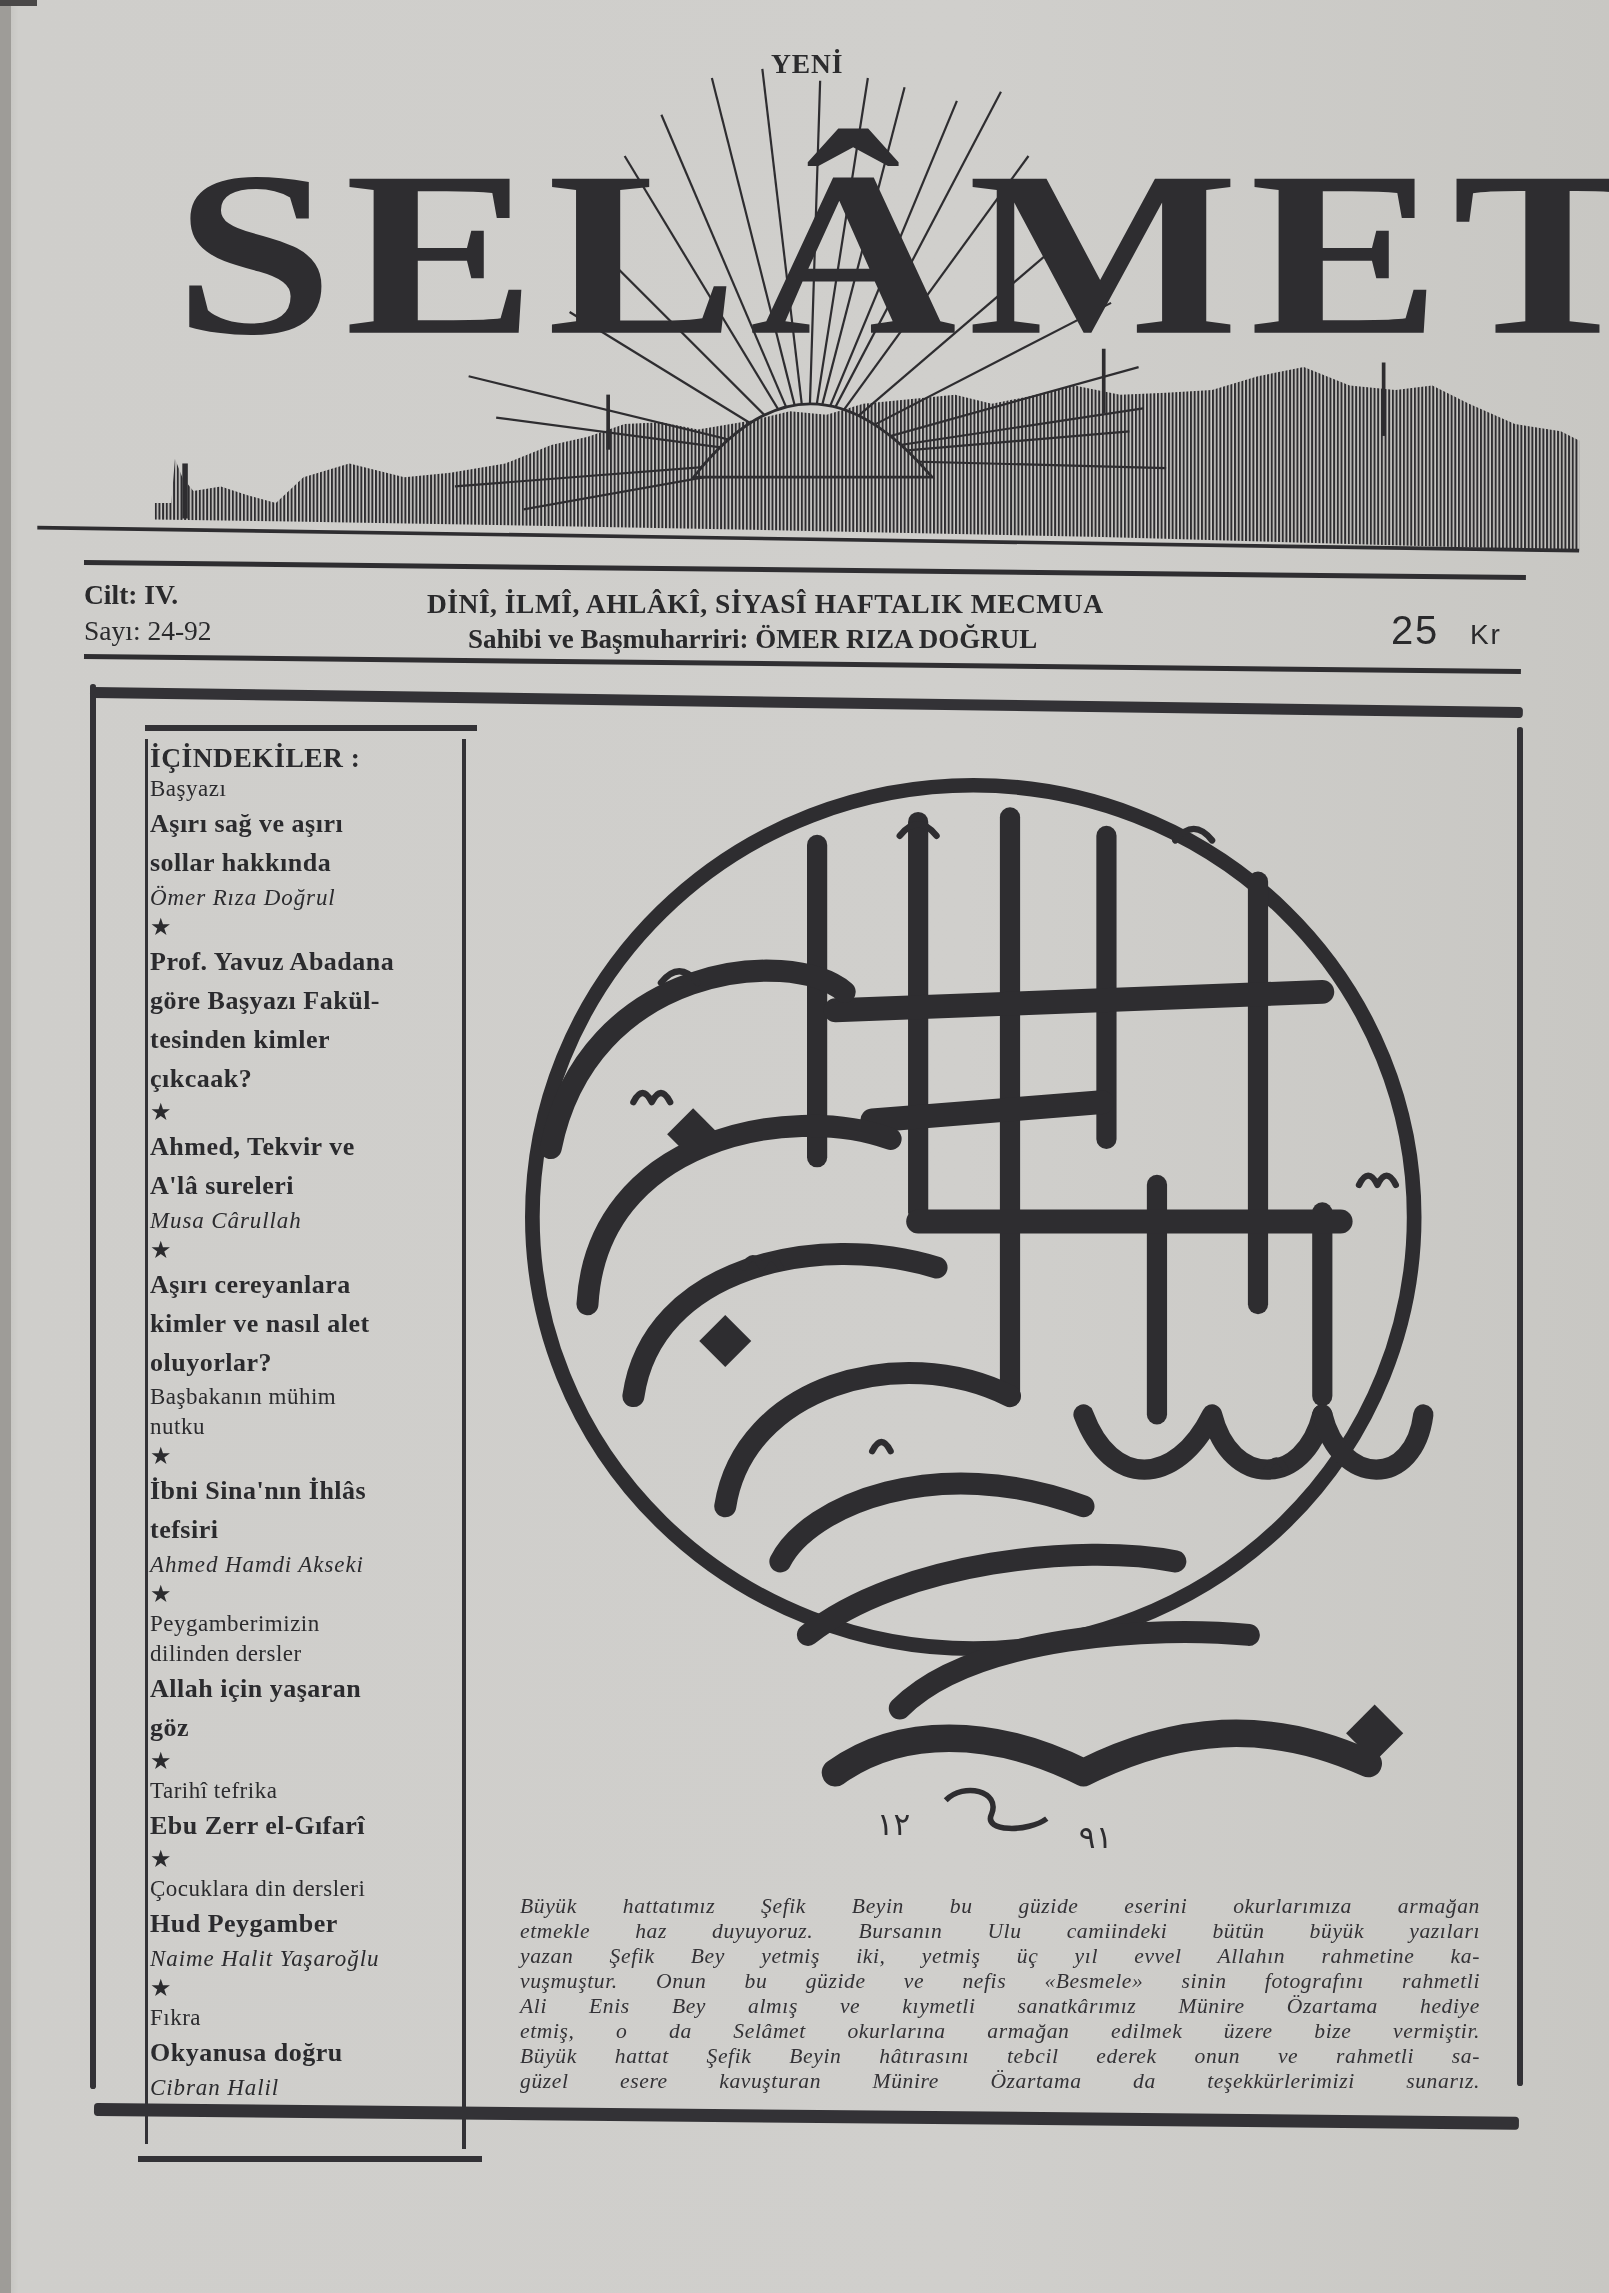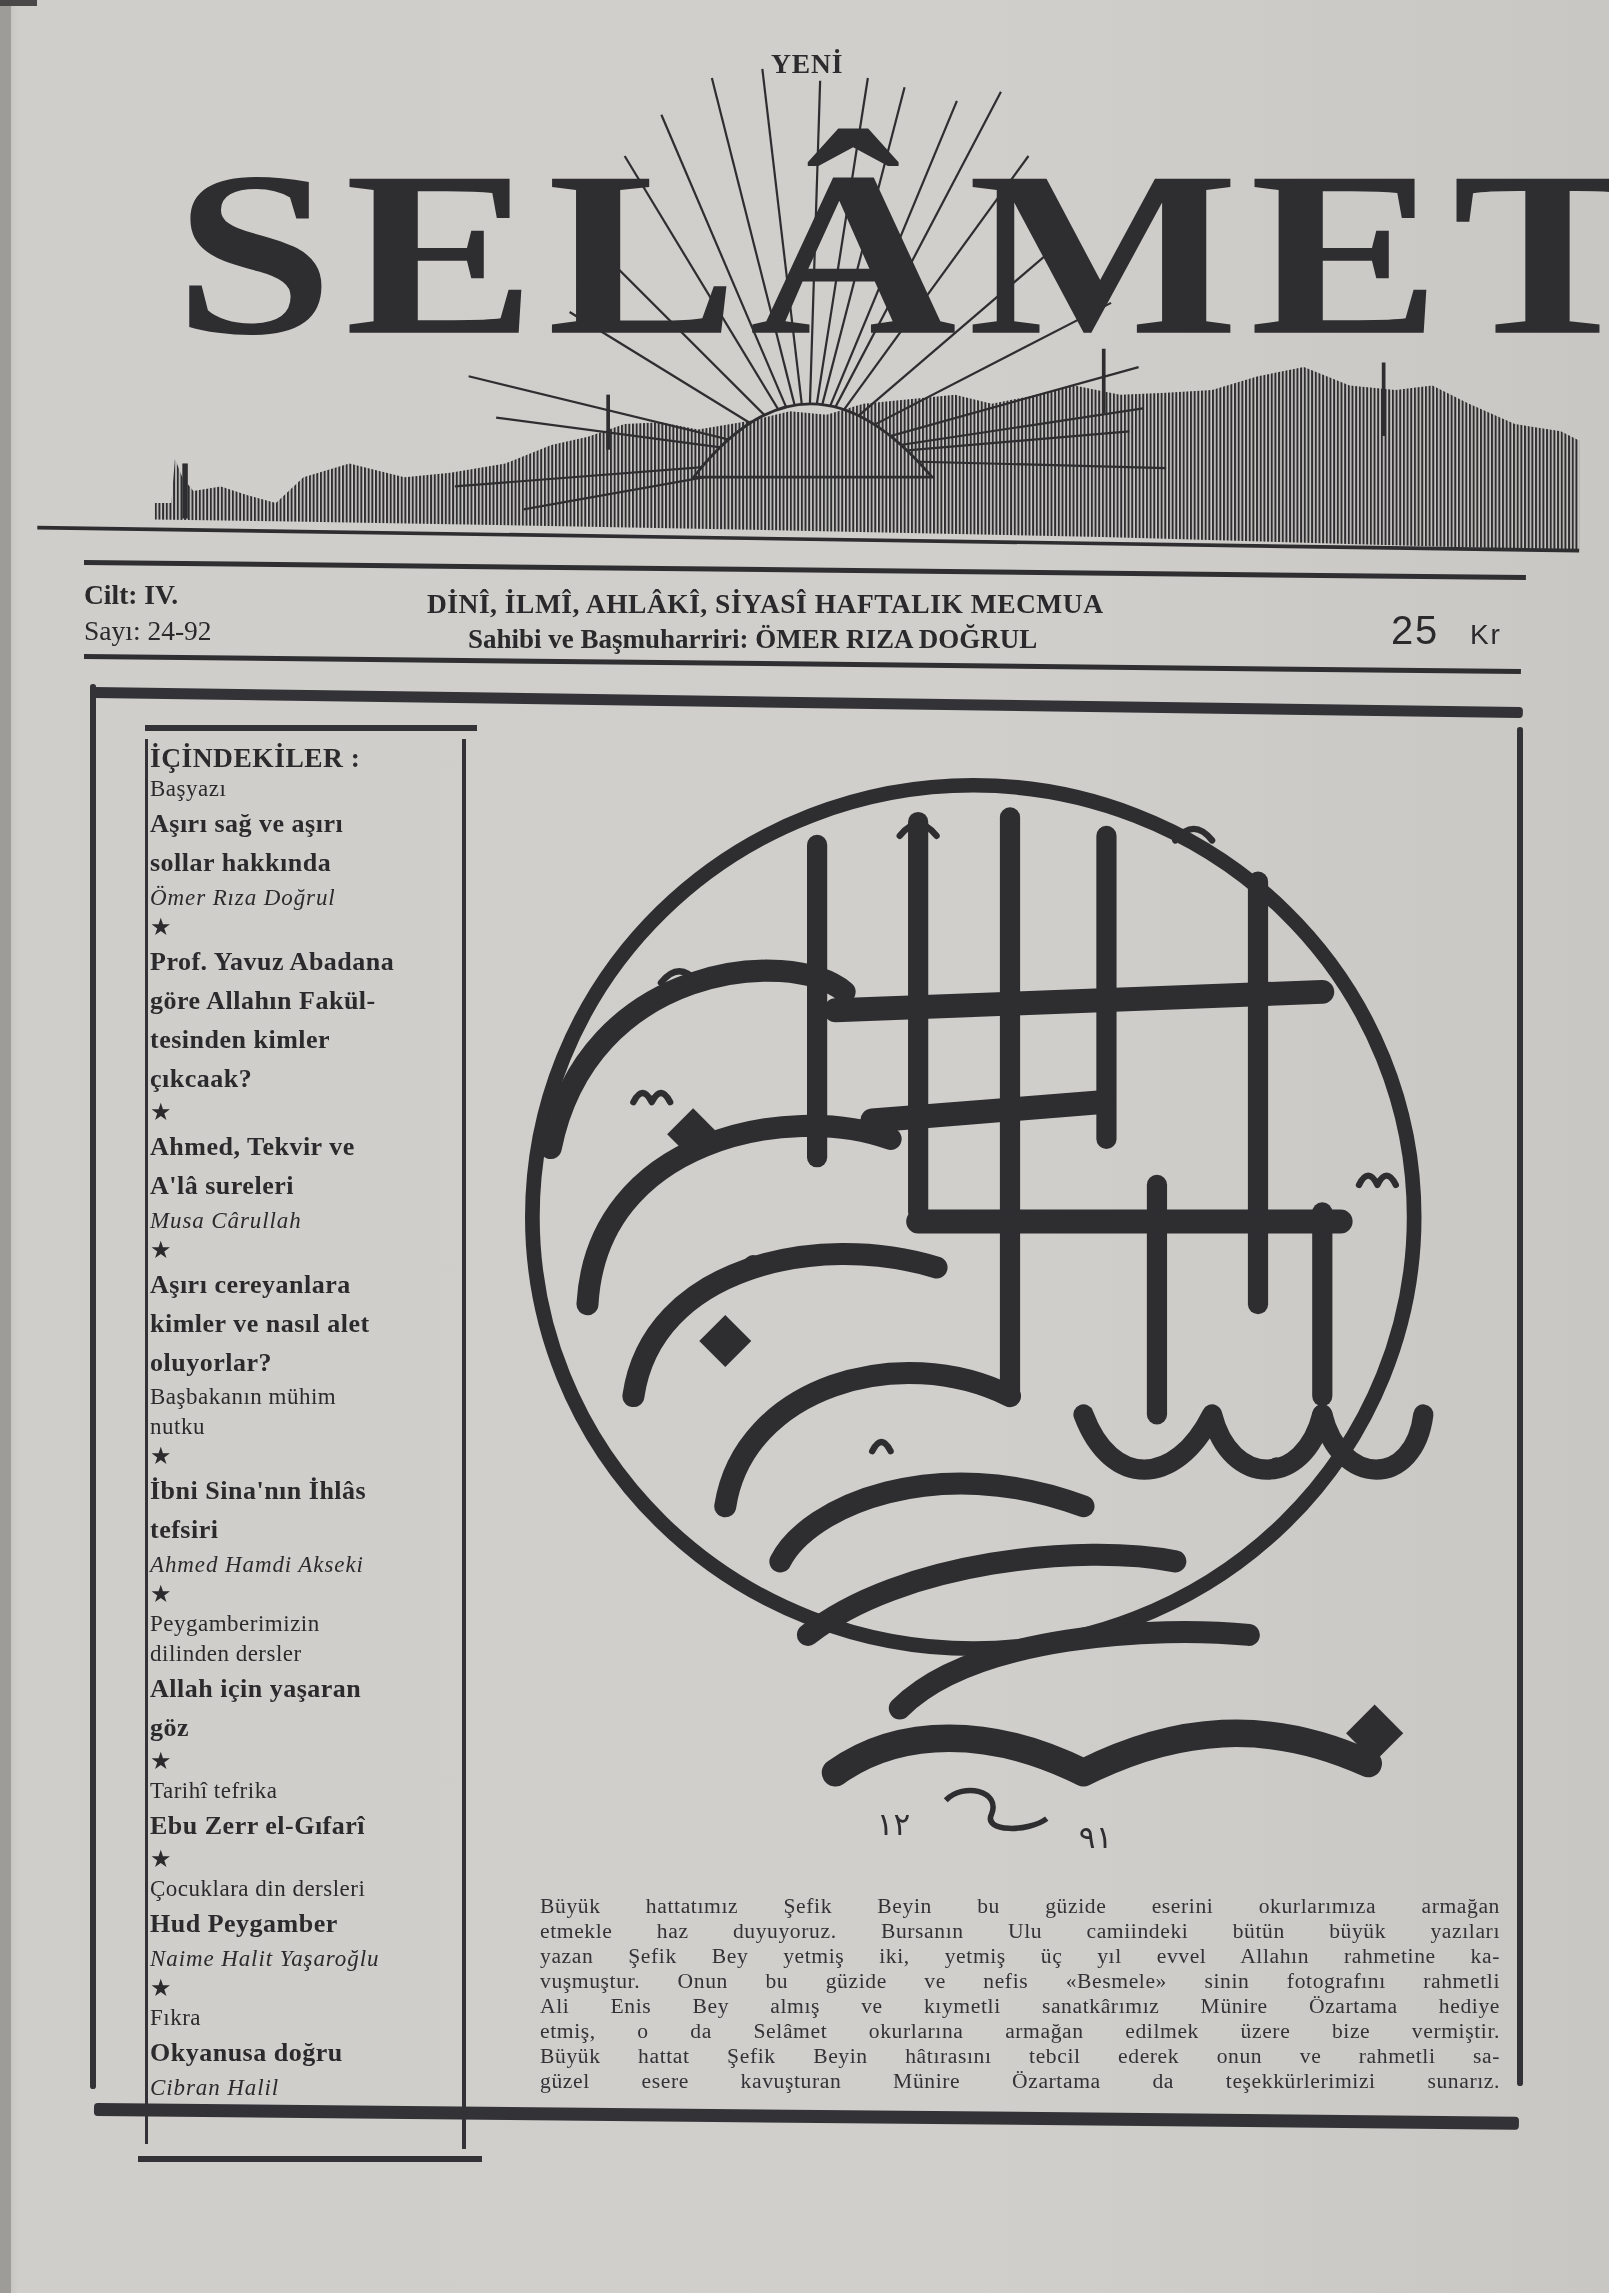--- a/index.html
+++ b/index.html
@@ -58,22 +58,22 @@
   .toc .cat { font-size: 23px; line-height: 30px; letter-spacing: 0.5px; }
   .toc .ttl { font-size: 26px; font-weight: bold; line-height: 39px; letter-spacing: 0.5px; }
   .toc .auth { font-size: 23px; font-style: italic; line-height: 31px; letter-spacing: 0.9px; }
   .toc .star { font-size: 24px; line-height: 29px; color:#2b2b2e; }
 
   
   .calligraphy { position: absolute; left: 514px; top: 753px; }
 
   
   .caption {
-    position: absolute; left: 540px; top: 1894px; width: 960px;
-    font-family: "Liberation Serif", serif; 
+    position: absolute; left: 520px; top: 1894px; width: 960px;
+    font-family: "Liberation Serif", serif; font-style: italic;
     font-size: 21.6px; line-height: 25px; text-align: justify;
     color: #333236; letter-spacing: 0.6px;
   }
   .caption .l { display:block; white-space: nowrap; text-align-last: justify; text-align: justify; }
 </style>
 </head>
 <body>
 
 <div class="page">
   <div class="spine"></div>
@@ -150,21 +150,21 @@
     <div>
       <div class="cat">Başyazı</div>
       <div class="ttl">Aşırı sağ ve aşırı</div>
       <div class="ttl">sollar hakkında</div>
       <div class="auth">Ömer Rıza Doğrul</div>
     </div>
     <div class="star">★</div>
 
     <div>
       <div class="ttl">Prof. Yavuz Abadana</div>
-      <div class="ttl">göre Allahın Fakül-</div>
+      <div class="ttl">göre Başyazı Fakül-</div>
       <div class="ttl">tesinden kimler</div>
       <div class="ttl">çıkcaak?</div>
     </div>
     <div class="star">★</div>
 
     <div>
       <div class="ttl">Ahmed, Tekvir ve</div>
       <div class="ttl">A'lâ sureleri</div>
       <div class="auth">Musa Cârullah</div>
     </div>

